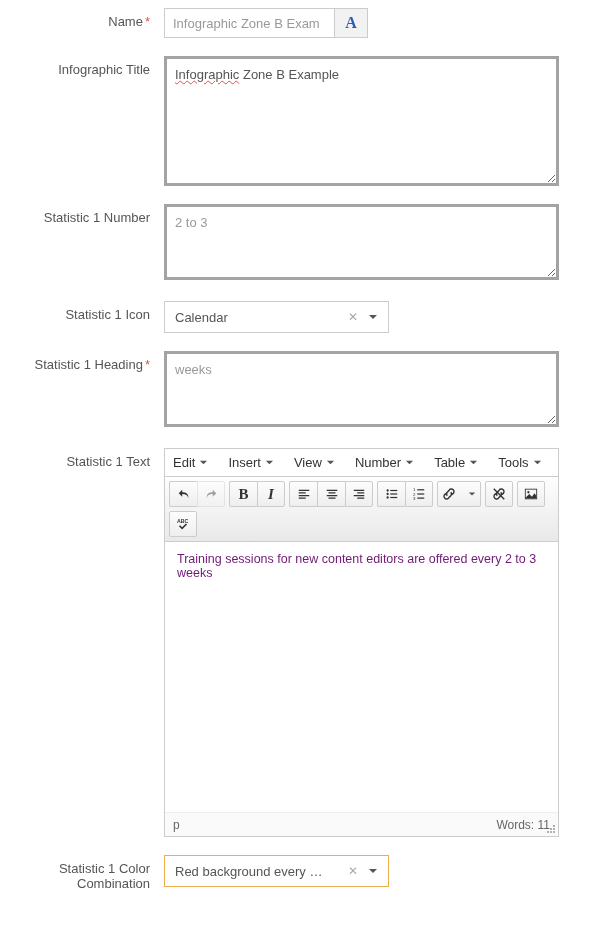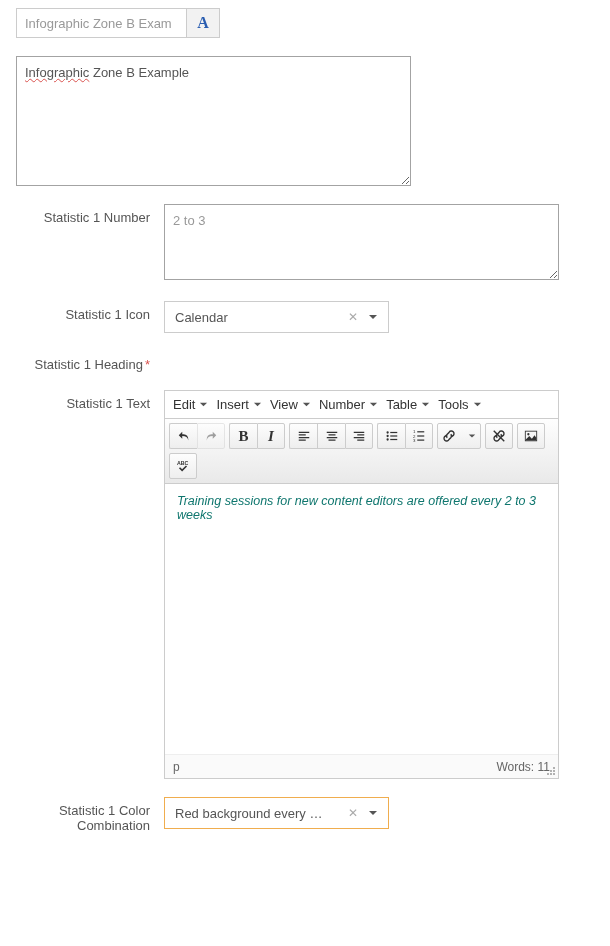--- a/index.html
+++ b/index.html
@@ -60,21 +60,21 @@
   }
   .font-btn span{
     font-family: Georgia, 'Times New Roman', serif;
     font-weight: bold;
     font-size:16px;
     color:#2a5db0;
   }
   .textarea {
     width: 395px;
     min-height: 60px;
-    border: 1px solid #a3a3a3;
+    border: 3px solid #a3a3a3;
     padding: 8px;
     font-size: 13px;
     color: #999;
     resize: both;
     overflow:auto;
     font-family: inherit;
     background:#fff;
   }
   .textarea.short { height: 76px; }
   .title-area {
@@ -116,21 +116,21 @@
   .select .sel-arrow svg{width:10px;height:10px;}
 
   
   .editor-wrap {
     width: 395px;
     border: 1px solid #ccc;
   }
   .menubar {
     display:flex;
     padding:6px 8px;
-    gap:8px;
+    gap:20px;
     font-size:13px;
     color:#333;
   }
   .menubar .mitem{
     display:flex;
     align-items:center;
     gap:4px;
     cursor:pointer;
     color:#333;
   }
@@ -156,23 +156,22 @@
   .tbtn.withdrop{width:44px;justify-content:space-between;padding:0 4px;}
   .tbtn svg{width:14px;height:14px;}
   .tgroup{display:flex;gap:0;}
   .tgroup .tbtn{border-radius:0;border-right:none;}
   .tgroup .tbtn:first-child{border-top-left-radius:2px;border-bottom-left-radius:2px;}
   .tgroup .tbtn:last-child{border-right:1px solid #ccc;border-top-right-radius:2px;border-bottom-right-radius:2px;}
   .editor-body{
     min-height:270px;
     padding:10px 12px;
     font-size:12.5px;
-    color:#0f766e;
+    color:#701a75;
     background:#fff;
-    font-style:italic;
   }
   .editor-status{
     display:flex;
     justify-content:space-between;
     align-items:flex-end;
     padding:4px 8px;
     font-size:12px;
     color:#666;
     position:relative;
     border-top:1px solid #eee;
@@ -183,31 +182,35 @@
     position:absolute;
     right:2px;bottom:2px;
     width:10px;height:10px;
   }
   .caret{fill:#555}
 </style>
 </head>
 <body>
 
 <div class="form-row">
+  <div class="form-label">
+    <span>Name</span><span class="req">*</span>
+  </div>
   <div class="form-field">
     <div class="name-group">
       <input class="text-input" value="Infographic Zone B Exam" style="">
       <div class="font-btn">
         <span>A</span>
       </div>
     </div>
   </div>
 </div>
 
 <div class="form-row">
+  <div class="form-label">Infographic Title</div>
   <div class="form-field">
     <div class="textarea title-area" contenteditable="true" style=""><span class="spellerr">Infographic</span><span style="color:#555"> Zone B Example</span></div>
   </div>
 </div>
 
 <div class="form-row">
   <div class="form-label">Statistic 1 Number</div>
   <div class="form-field">
     <textarea class="textarea short" style="">2 to 3</textarea>
   </div>
@@ -224,20 +227,23 @@
             <path class="caret" d="M1 3 L5 7 L9 3 Z"></path>
           </svg>
       </span>
     </div>
   </div>
 </div>
 
 <div class="form-row">
   <div class="form-label">
     <span>Statistic 1 Heading</span><span class="req">*</span>
+  </div>
+  <div class="form-field">
+    <textarea class="textarea short" style="">weeks</textarea>
   </div>
 </div>
 
 <div class="form-row">
   <div class="form-label">Statistic 1 Text</div>
   <div class="form-field">
     <div class="editor-wrap">
       <div class="menubar">
         <div class="mitem">
             <span>Edit</span>

